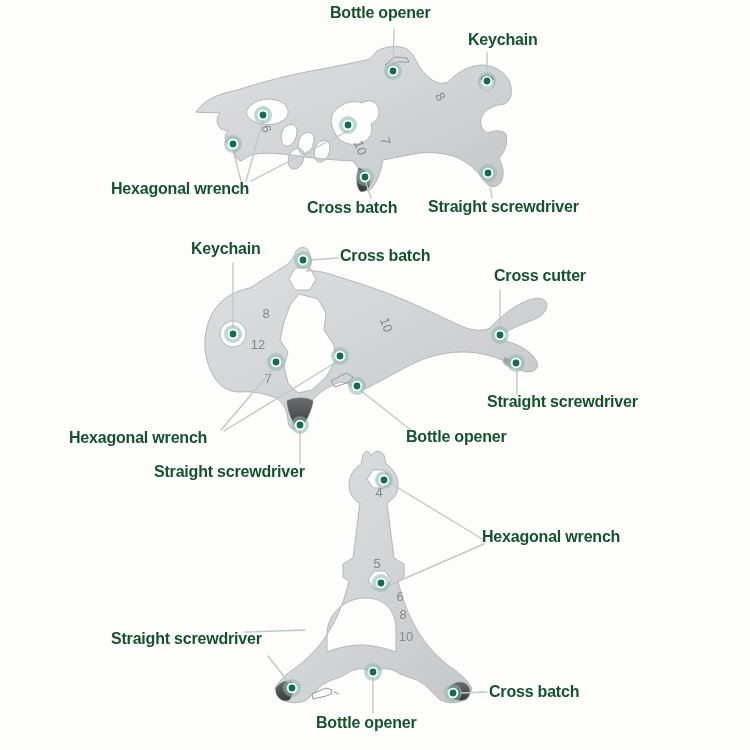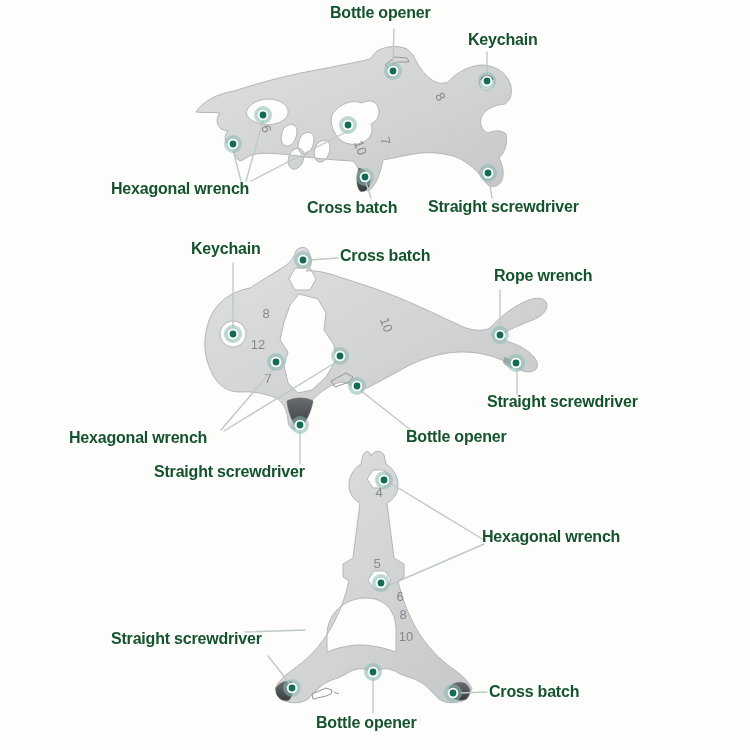--- a/index.html
+++ b/index.html
@@ -274,21 +274,21 @@
 </svg>
 
   <div class="label" style="left:330px;top:4px;">Bottle opener</div>
   <div class="label" style="left:468px;top:31px;">Keychain</div>
   <div class="label" style="left:111px;top:180px;">Hexagonal wrench</div>
   <div class="label" style="left:307px;top:199px;">Cross batch</div>
   <div class="label" style="left:428px;top:198px;">Straight screwdriver</div>
 
   <div class="label" style="left:191px;top:240px;">Keychain</div>
   <div class="label" style="left:340px;top:247px;">Cross batch</div>
-  <div class="label" style="left:494px;top:267px;">Rope wrench</div>
+  <div class="label" style="left:494px;top:267px;">Cross cutter</div>
   <div class="label" style="left:487px;top:393px;">Straight screwdriver</div>
   <div class="label" style="left:69px;top:429px;">Hexagonal wrench</div>
   <div class="label" style="left:406px;top:428px;">Bottle opener</div>
   <div class="label" style="left:154px;top:463px;">Straight screwdriver</div>
 
   <div class="label" style="left:482px;top:528px;">Hexagonal wrench</div>
   <div class="label" style="left:111px;top:630px;">Straight screwdriver</div>
   <div class="label" style="left:489px;top:683px;">Cross batch</div>
   <div class="label" style="left:316px;top:714px;">Bottle opener</div>
 

